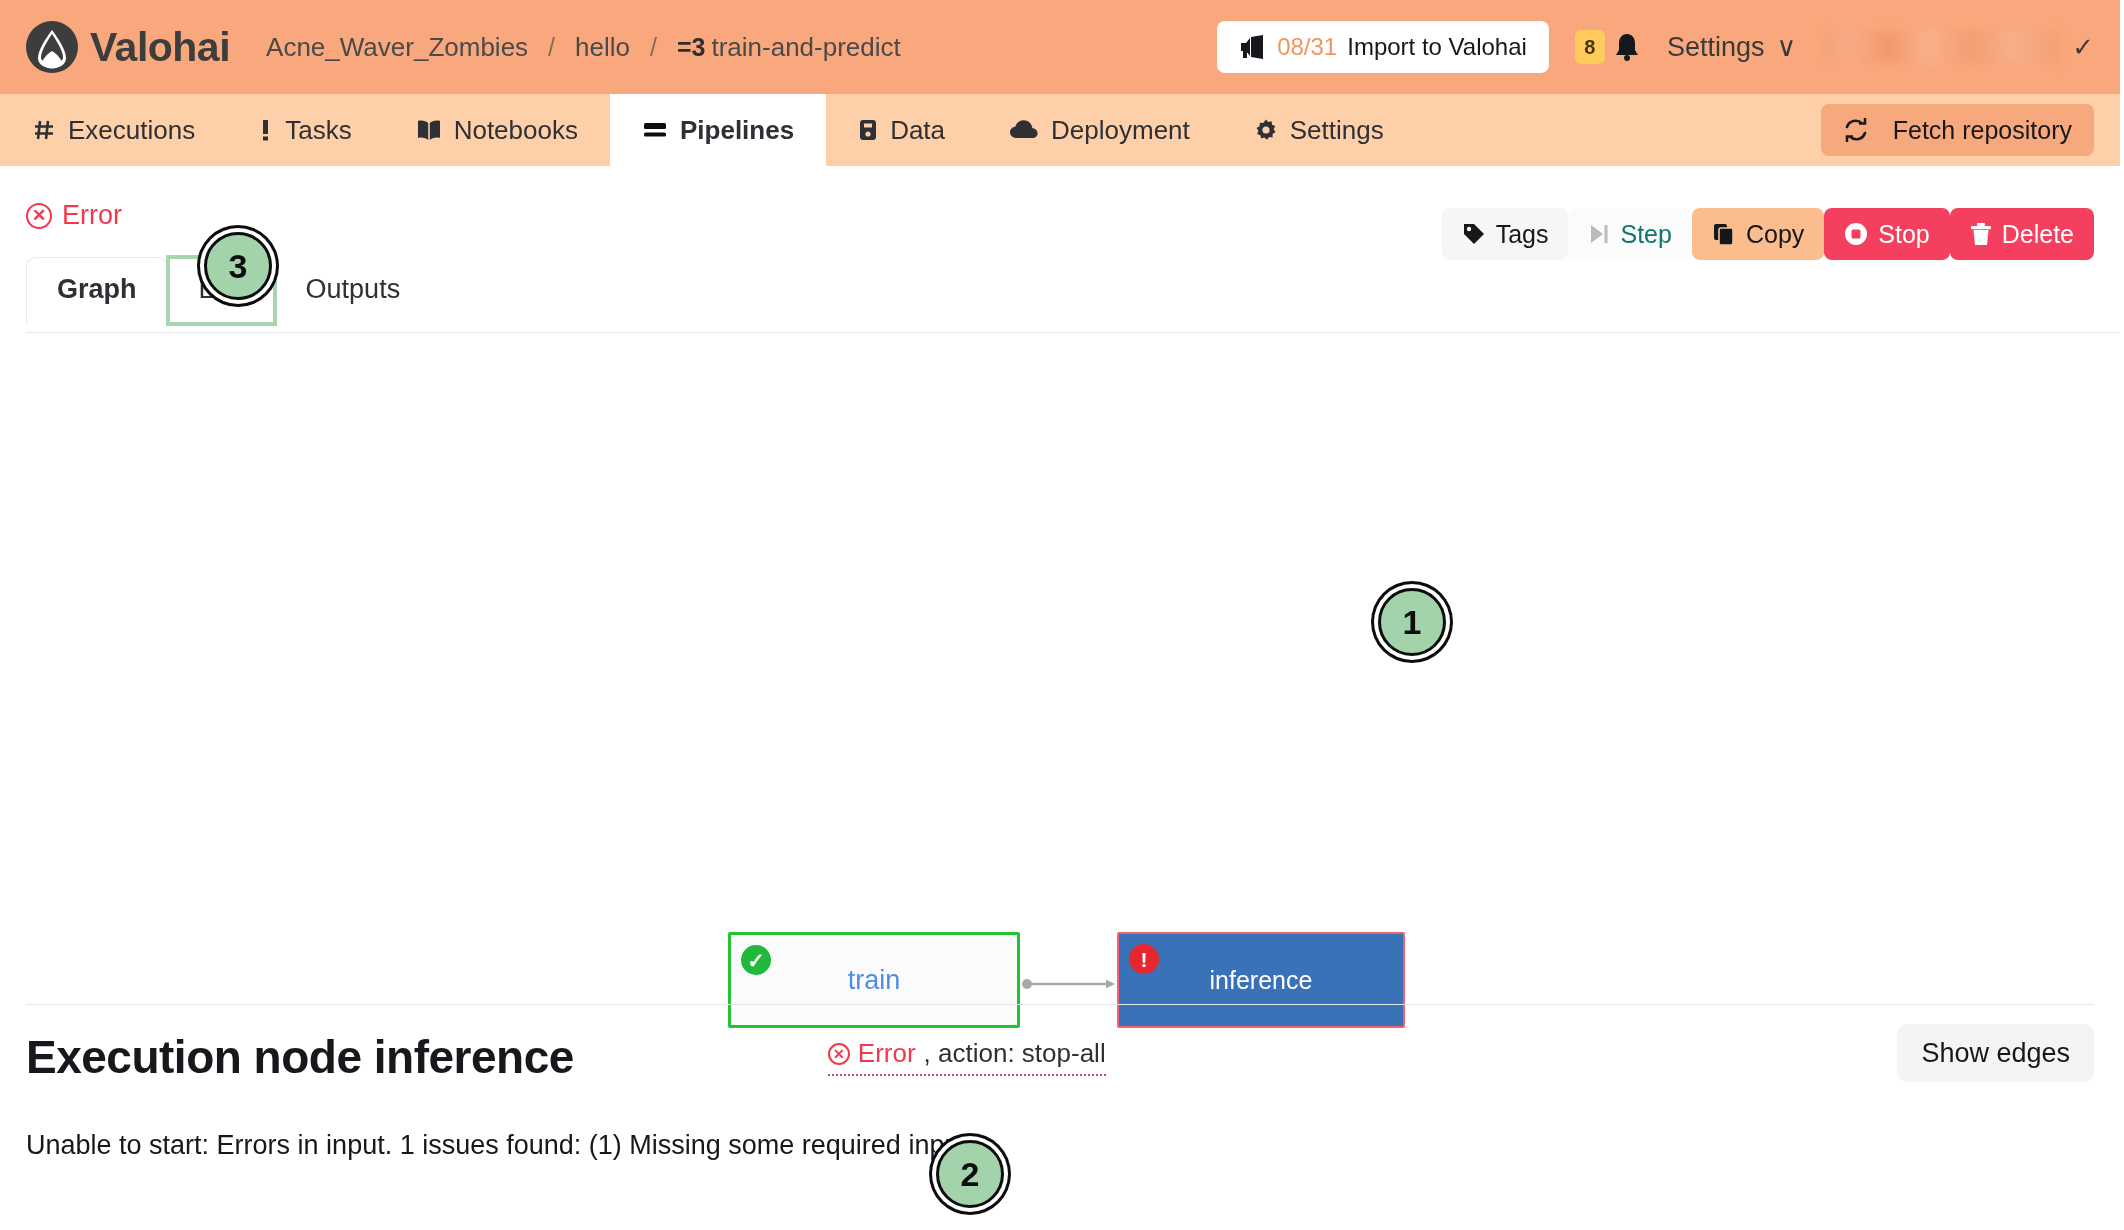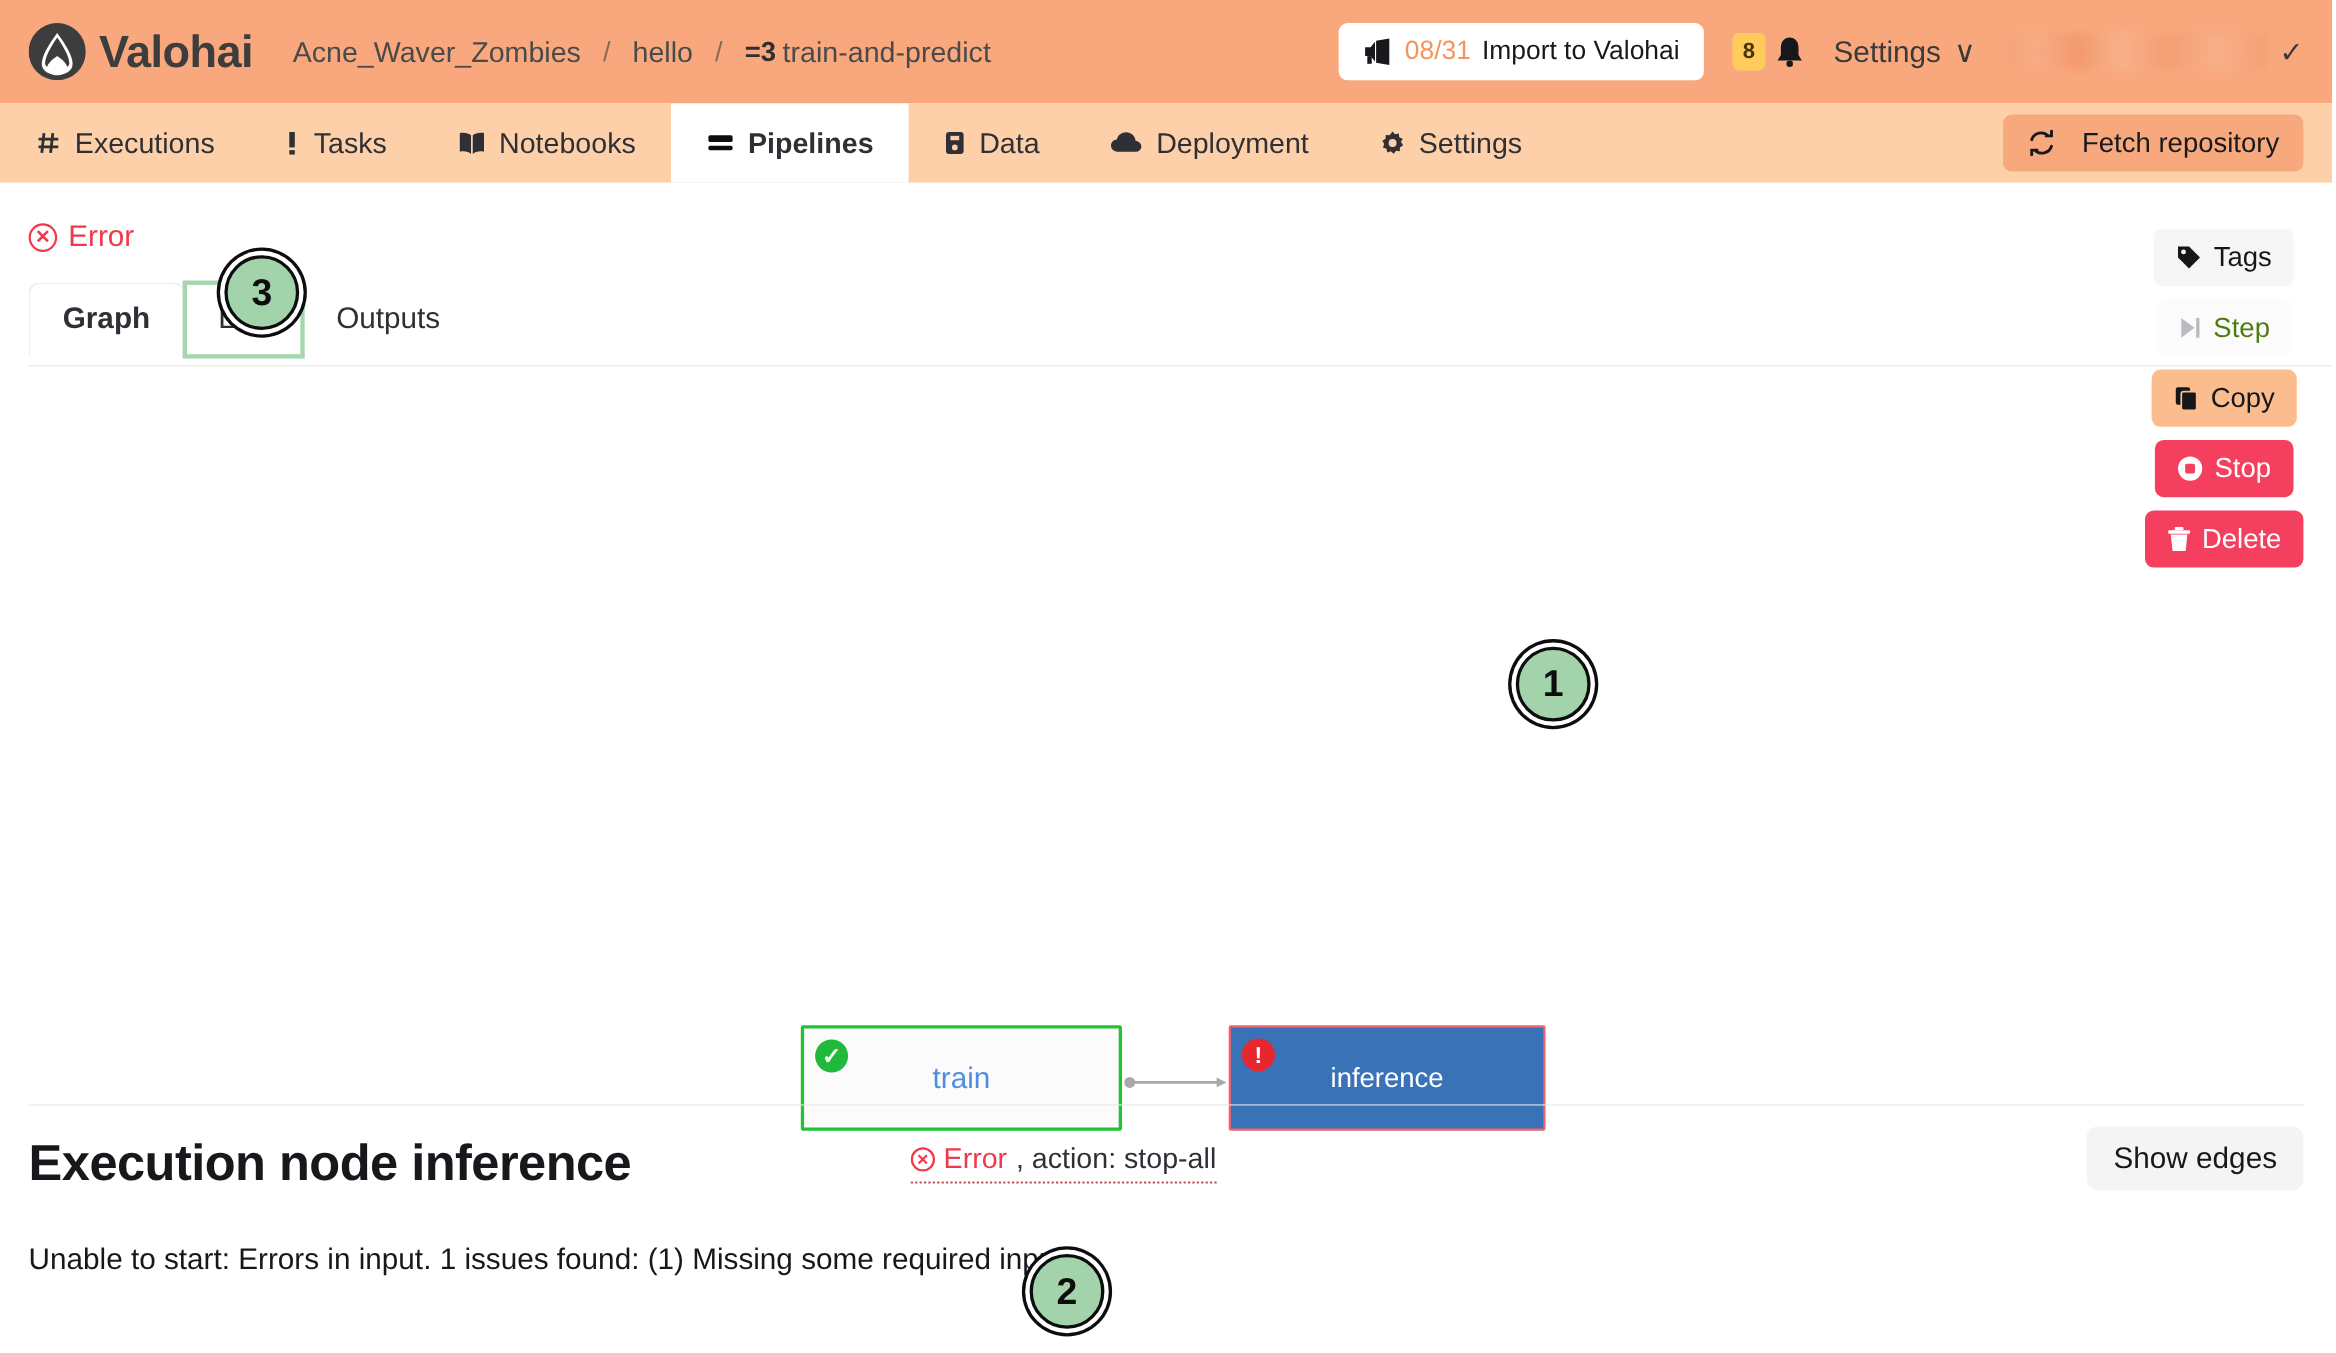--- a/index.html
+++ b/index.html
@@ -65,29 +65,29 @@
 
   
   .status-row{position:relative;padding:34px 26px 0 26px;}
   .err-line{display:flex;align-items:center;gap:10px;color:#f03a4b;font-size:27px;}
   .circ-x{
     width:26px;height:26px;border:2.5px solid #f03a4b;border-radius:50%;
     display:inline-flex;align-items:center;justify-content:center;font-size:17px;
     color:#f03a4b;line-height:1;font-weight:700;box-sizing:border-box;
   }
   .actions{
-    position:absolute;right:26px;top:208px;display:flex;align-items:center;gap:12px;flex-direction:column;
+    position:absolute;right:26px;top:208px;display:flex;align-items:center;
   }
   .btn{
     height:52px;border-radius:8px;display:flex;align-items:center;gap:10px;
     padding:0 20px;font-size:25px;cursor:pointer;border:none;white-space:nowrap;
     font-family:"Liberation Sans", sans-serif;
   }
   .btn-tags{background:#f6f6f7;color:#16171b;}
-  .btn-step{background:#fbfbfc;color:#4d7c0f;cursor:default;}
+  .btn-step{background:#fbfbfc;color:#0f766e;cursor:default;}
   .btn-copy{background:#fbbd8d;color:#16171b;}
   .btn-stop{background:#f43f5e;color:#ffffff;}
   .btn-delete{background:#f43f5e;color:#ffffff;}
 
   .tabs{display:flex;align-items:flex-end;margin-top:26px;position:relative;}
   .tab{
     font-size:27px;color:#2f3035;padding:16px 30px 18px 30px;cursor:pointer;
     border:1px solid transparent;border-radius:10px 10px 0 0;position:relative;
   }
   .tab.active{

